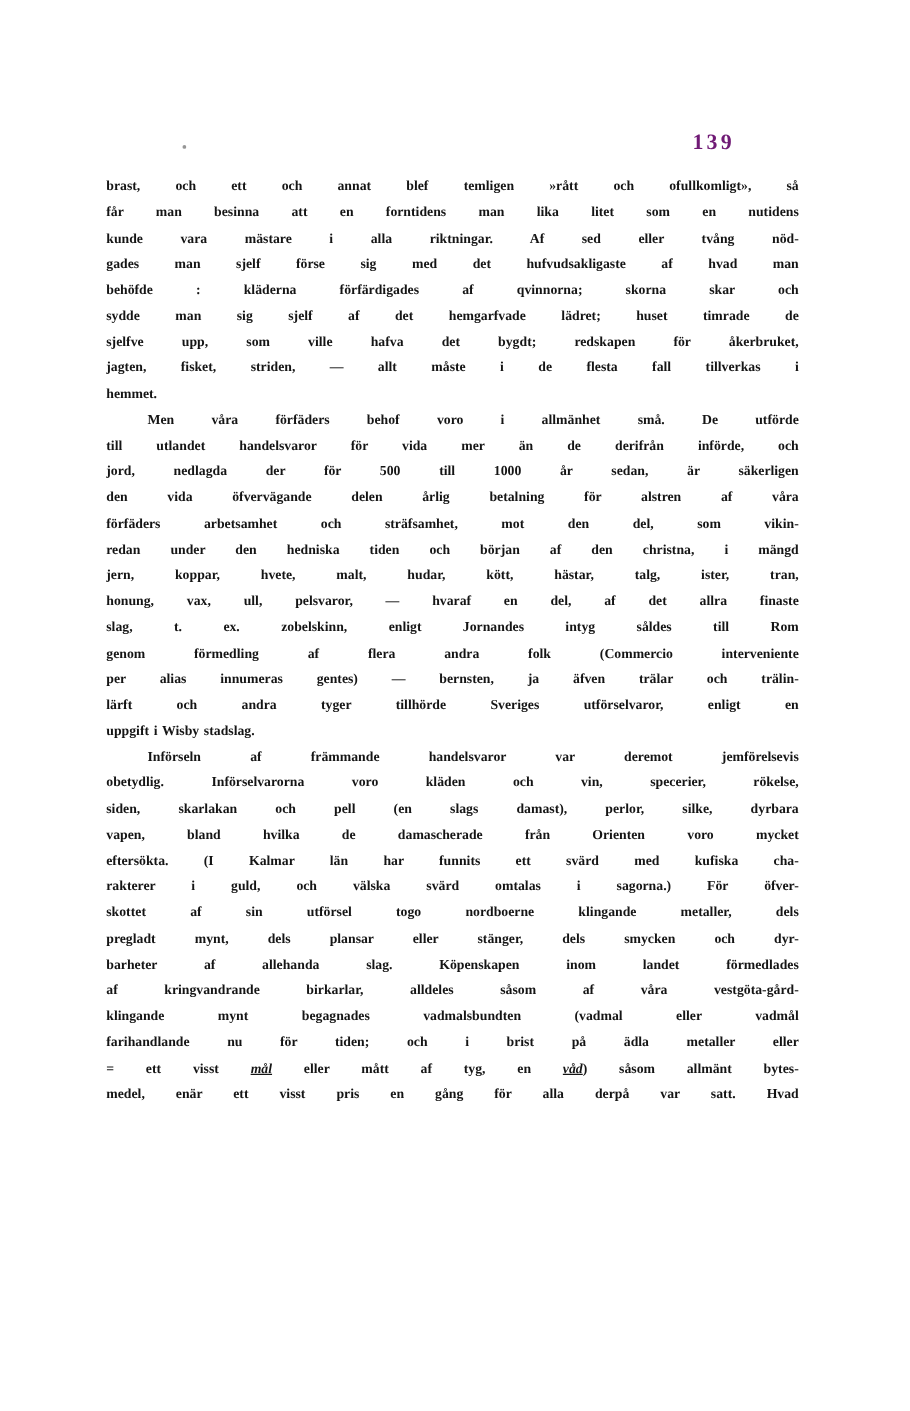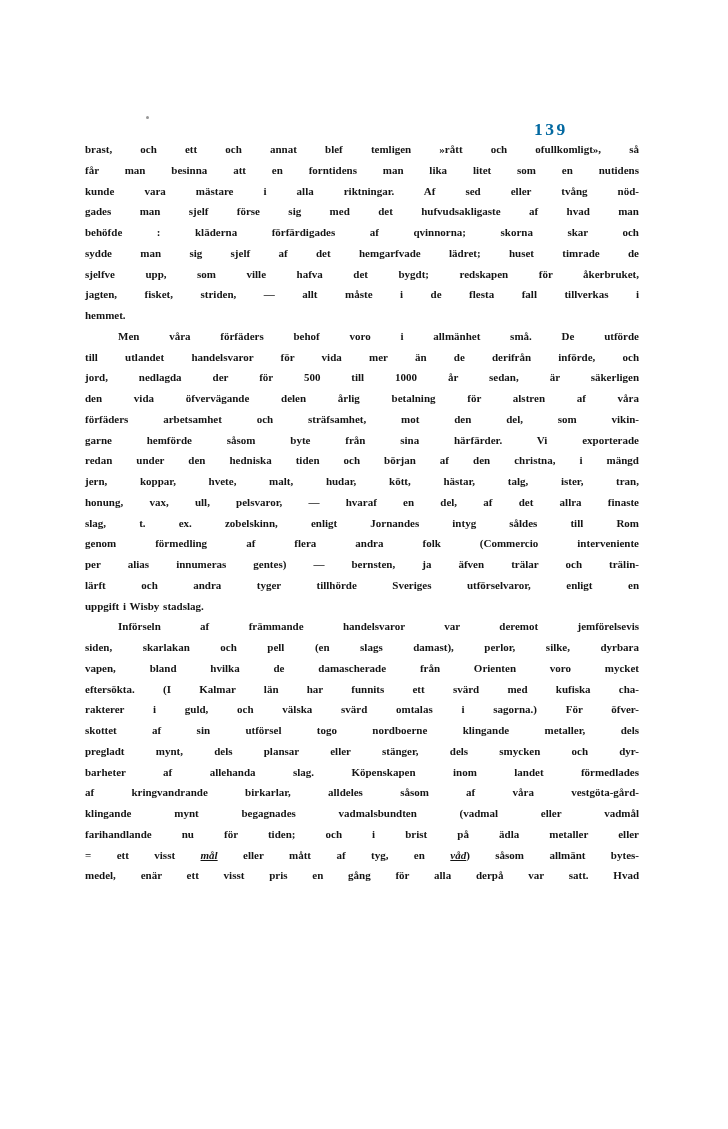--- a/index.html
+++ b/index.html
@@ -6,27 +6,26 @@
   .page {
     position: relative;
     width: 728px;
     height: 1129px;
     background: #ffffff;
     overflow: hidden;
     font-family: "Liberation Serif", serif;
   }
   .page-number {
     position: absolute;
-    left: 534px;
+    left: 554px;
     top: 103px;
     font-size: 17.5px;
     font-weight: bold;
     letter-spacing: 2.5px;
-    color: #0369a1;
-    margin-top: 16px;
+    color: #701a75;
   }
   .ink-speck {
     position: absolute;
     left: 146px;
     top: 116px;
     width: 3px;
     height: 3px;
     border-radius: 50%;
     background: #6a6a6a;
     opacity: 0.7;
@@ -73,30 +72,30 @@
       <div class="line">behöfde :  kläderna förfärdigades af qvinnorna; skorna skar och</div>
       <div class="line">sydde man sig sjelf af det hemgarfvade lädret; huset timrade de</div>
       <div class="line">sjelfve upp, som ville hafva det bygdt; redskapen för åkerbruket,</div>
       <div class="line">jagten, fisket, striden, — allt måste i de flesta fall tillverkas i</div>
       <div class="line flush-last">hemmet.</div>
       <div class="line indent">Men våra förfäders behof voro i allmänhet små.  De utförde</div>
       <div class="line">till utlandet handelsvaror för vida mer än de derifrån införde, och</div>
       <div class="line">jord, nedlagda der för 500 till 1000 år sedan, är säkerligen</div>
       <div class="line">den vida öfvervägande delen årlig betalning för alstren af våra</div>
       <div class="line">förfäders arbetsamhet och sträfsamhet, mot den del, som vikin-</div>
-      <div class="line">garne hemförde såsom byte från sina härfärder.  Vi exporterade</div>
       <div class="line">redan under den hedniska tiden och början af den christna, i mängd</div>
       <div class="line">jern, koppar, hvete, malt, hudar, kött, hästar, talg, ister, tran,</div>
       <div class="line">honung, vax, ull, pelsvaror, — hvaraf en del, af det allra finaste</div>
       <div class="line">slag, t. ex. zobelskinn, enligt Jornandes intyg såldes till Rom</div>
       <div class="line">genom förmedling af flera andra folk (Commercio interveniente</div>
       <div class="line">per alias innumeras gentes) — bernsten, ja äfven trälar och trälin-</div>
       <div class="line">lärft och andra tyger tillhörde Sveriges utförselvaror, enligt en</div>
       <div class="line flush-last">uppgift i Wisby stadslag.</div>
       <div class="line indent">Införseln af främmande handelsvaror var deremot jemförelsevis</div>
+      <div class="line">obetydlig.  Införselvarorna voro kläden och vin, specerier, rökelse,</div>
       <div class="line">siden, skarlakan och pell (en slags damast), perlor, silke, dyrbara</div>
       <div class="line">vapen, bland hvilka de damascherade från Orienten voro mycket</div>
       <div class="line">eftersökta.  (I Kalmar län har funnits ett svärd med kufiska cha-</div>
       <div class="line">rakterer i guld, och välska svärd omtalas i sagorna.)  För öfver-</div>
       <div class="line">skottet af sin utförsel togo nordboerne klingande metaller, dels</div>
       <div class="line">pregladt mynt, dels plansar eller stänger, dels smycken och dyr-</div>
       <div class="line">barheter af allehanda slag.  Köpenskapen inom landet förmedlades</div>
       <div class="line">af kringvandrande birkarlar, alldeles såsom af våra vestgöta-gård-</div>
       <div class="line">klingande mynt begagnades vadmalsbundten (vadmal eller vadmål</div>
       <div class="line">farihandlande nu för tiden; och i brist på ädla metaller eller</div>

